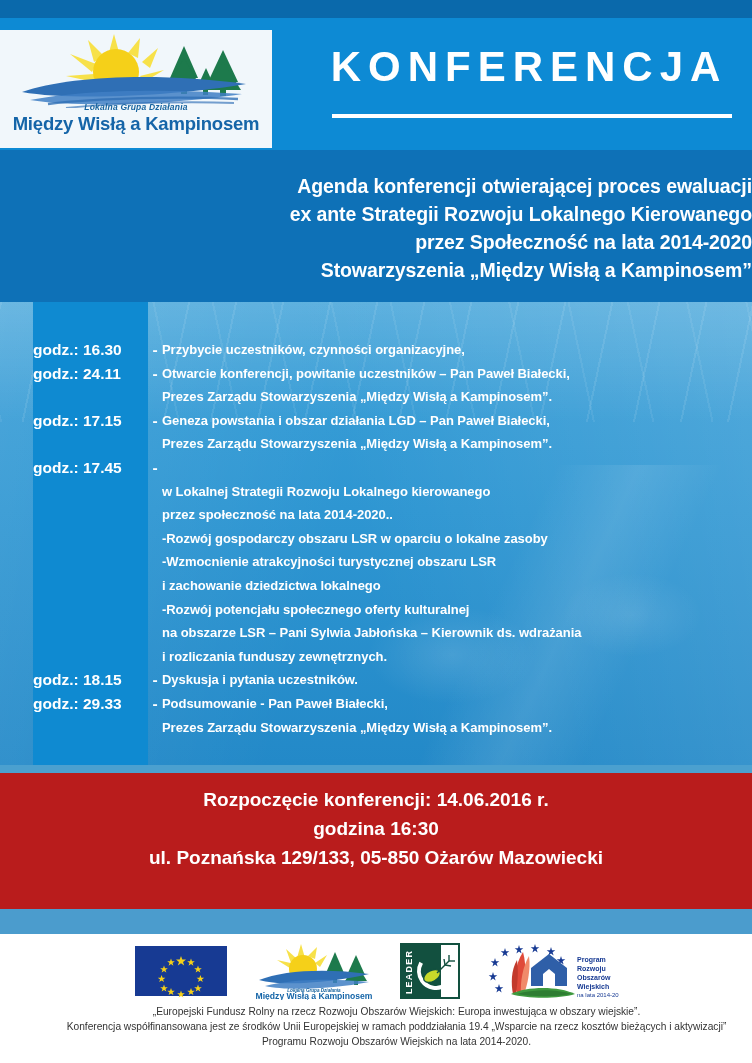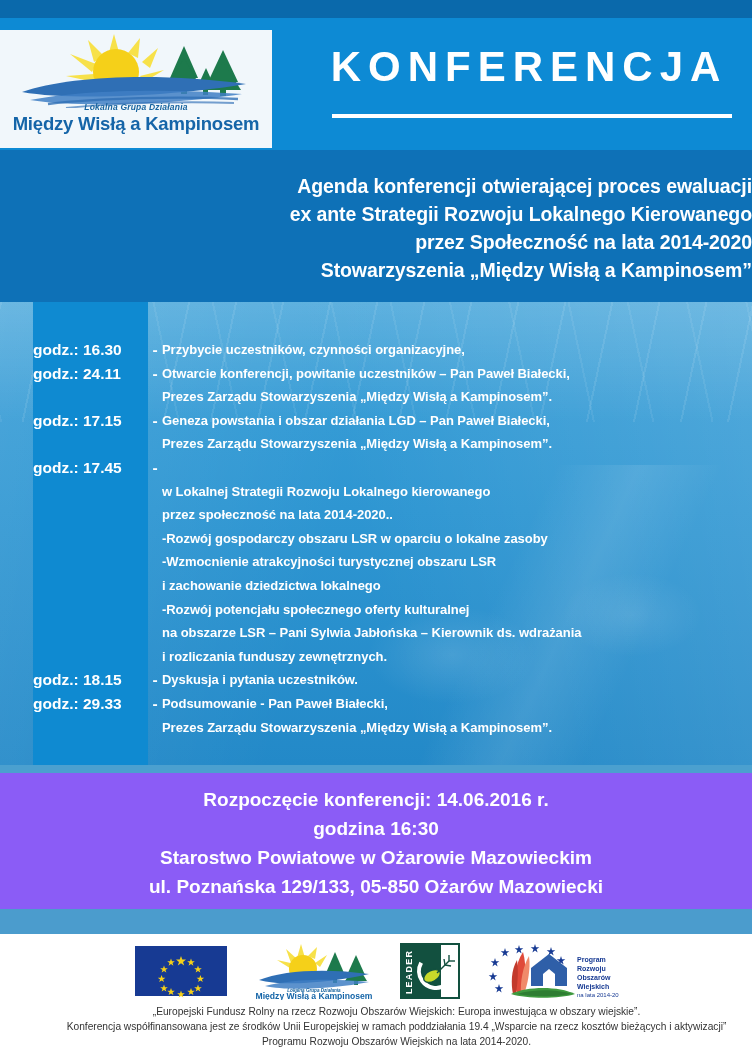--- a/index.html
+++ b/index.html
@@ -220,21 +220,21 @@
     height: 8px;
     background: #4ba0cf;
   }
 
   
   .venue {
     position: absolute;
     top: 773px; left: 0;
     width: 752px;
     height: 136px;
-    background: #8b5cf6;
+    background: #b91c1c;
   }
   .venue .lines {
     position: absolute;
     top: 12px; left: 0; right: 0;
   }
   .venue .line {
     text-align: center;
     color: #ffffff;
     font-size: 19px;
     font-weight: bold;
@@ -433,21 +433,20 @@
         </div>
       </div>
   </div>
 
   <div class="divider-light-top"></div>
 
   <div class="venue">
     <div class="lines">
       <div class="line">Rozpoczęcie konferencji: 14.06.2016 r.</div>
       <div class="line">godzina 16:30</div>
-      <div class="line">Starostwo Powiatowe w Ożarowie Mazowieckim</div>
       <div class="line">ul. Poznańska 129/133, 05-850 Ożarów Mazowiecki</div>
     </div>
   </div>
 
   <div class="divider-light-bottom"></div>
 
   <div class="footer">
 
     <div class="logo-strip">
 

